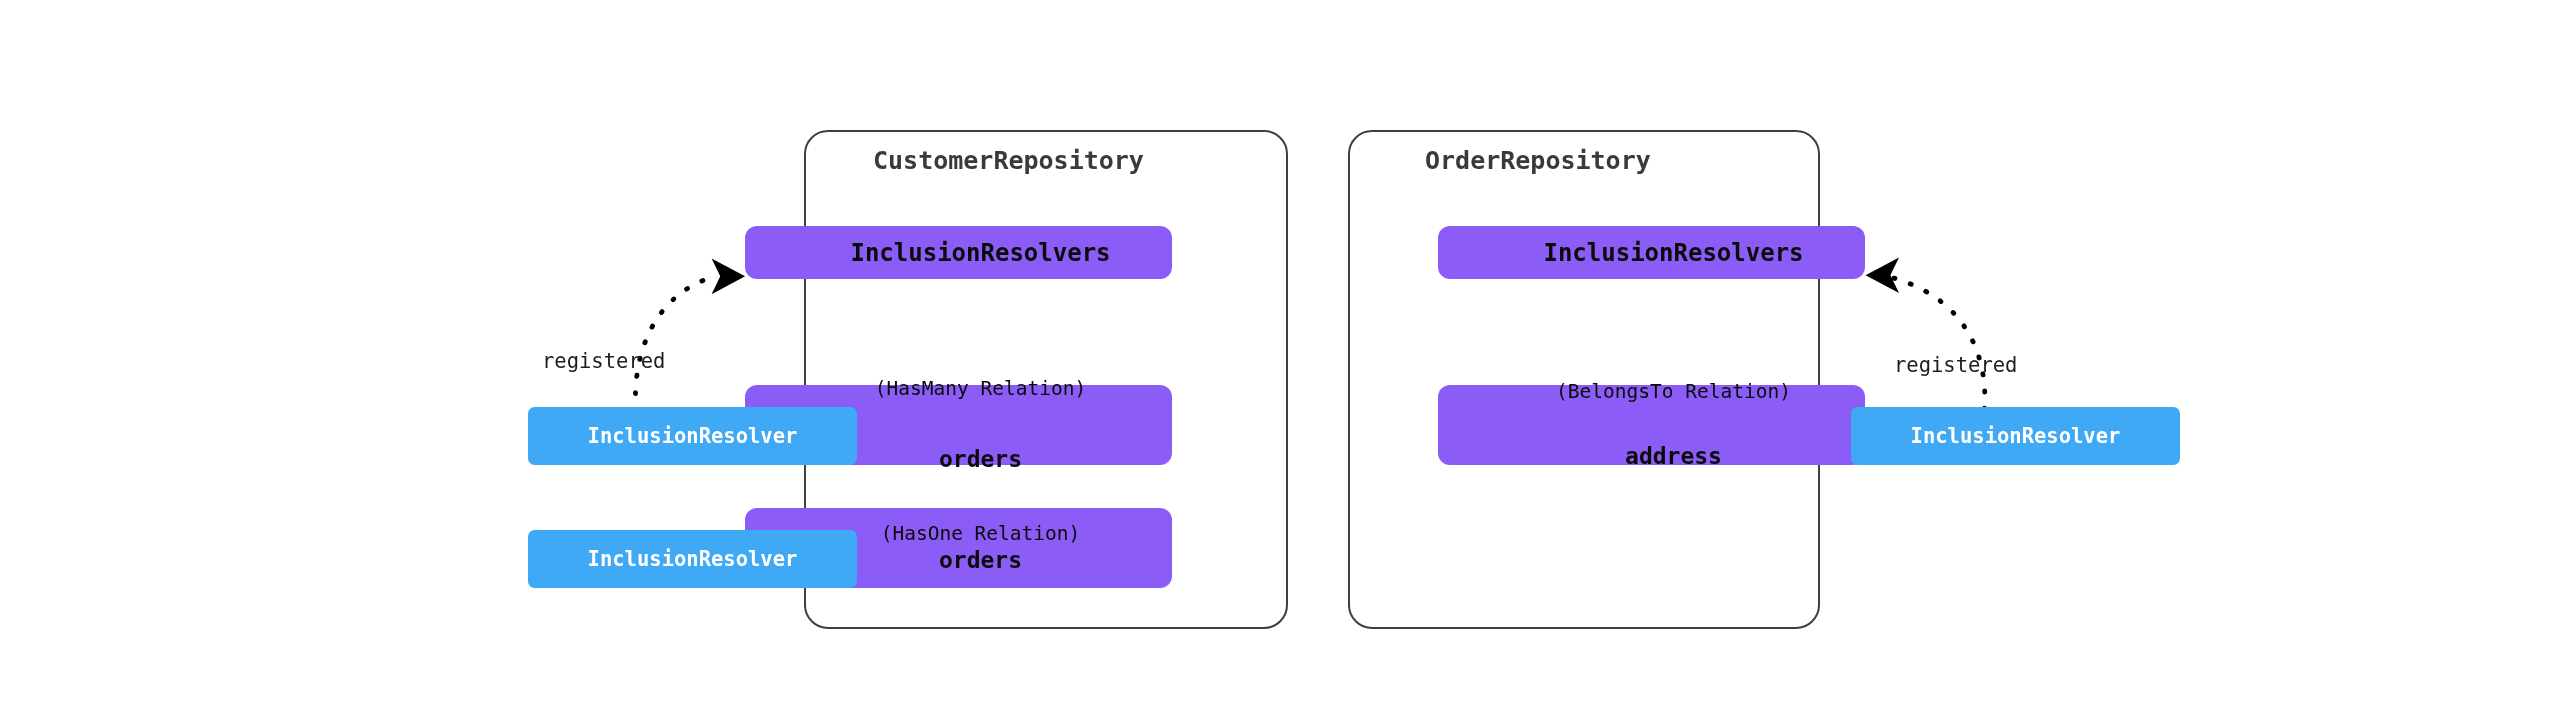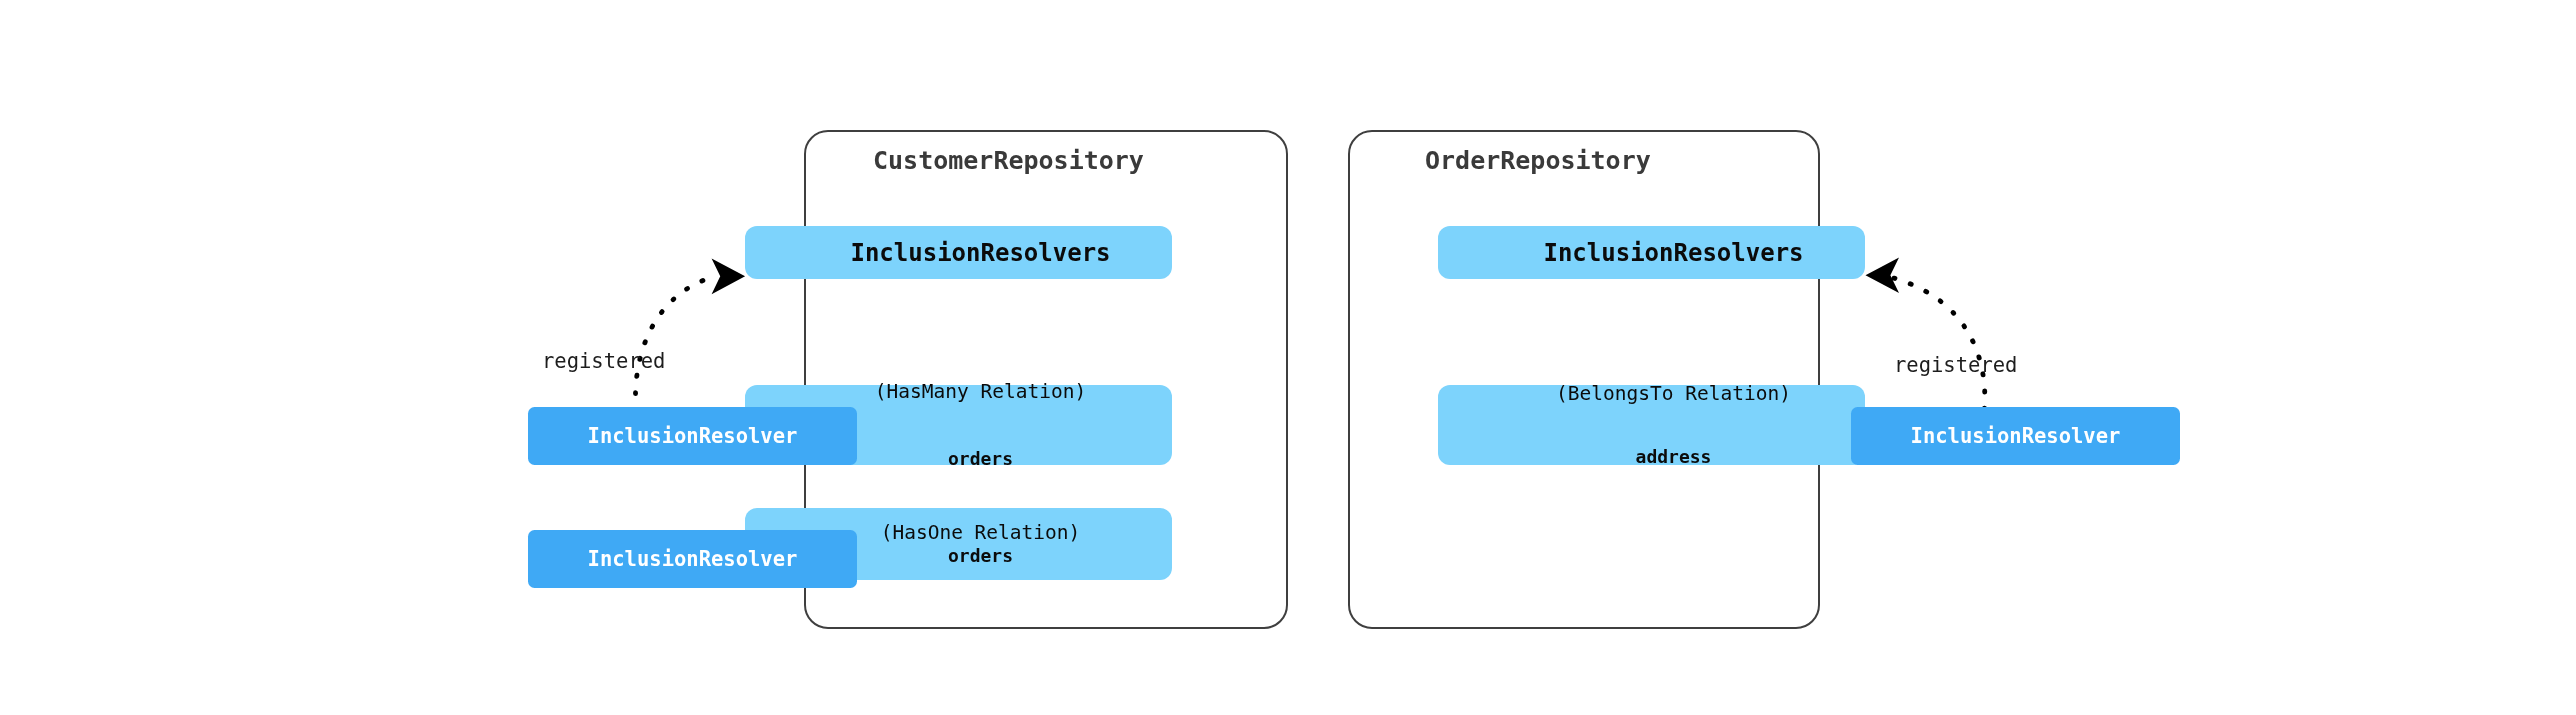--- a/index.html
+++ b/index.html
@@ -25,21 +25,21 @@
     font-size:25px;
     color:#3a3a3a;
     white-space:nowrap;
     letter-spacing:0px;
     z-index:4;
   }
 
   
   .ybox{
     position:absolute;
-    background:#7dd3fc;
+    background:#8b5cf6;
     border-radius:12px;
     box-sizing:border-box;
     display:flex;
     flex-direction:column;
     align-items:center;
     justify-content:center;
     z-index:3;
     padding-left:44px;
   }
   .ybox .title{
@@ -55,21 +55,21 @@
     font-weight:normal;
     font-size:19.5px;
     color:#0b0b0b;
     white-space:nowrap;
     line-height:1;
     margin-bottom:5.4px;
   }
   .ybox .rel-name{
     font-family:"DejaVu Sans Mono", monospace;
     font-weight:bold;
-    font-size:18px;
+    font-size:23px;
     color:#0b0b0b;
     white-space:nowrap;
     line-height:1;
   }
 
   
   .bbox{
     position:absolute;
     background:#3fa9f5;
     border-radius:6.5px;
@@ -126,21 +126,21 @@
 
   <div class="ybox" style="left:745px; top:226px; width:427px; height:53px;">
     <span class="title">InclusionResolvers</span>
   </div>
 
   <div class="ybox" style="left:745px; top:385px; width:427px; height:80px;gap:44px;">
     <span class="rel-kind">(HasMany Relation)</span>
     <span class="rel-name">orders</span>
   </div>
 
-  <div class="ybox" style="left:745px; top:508px; width:427px; height:72px;">
+  <div class="ybox" style="left:745px; top:508px; width:427px; height:80px;">
     <span class="rel-kind">(HasOne Relation)</span>
     <span class="rel-name">orders</span>
   </div>
 
   <div class="repo-title" style="left:1425px; top:146px;">OrderRepository</div>
 
   <div class="ybox" style="left:1438px; top:226px; width:427px; height:53px;">
     <span class="title">InclusionResolvers</span>
   </div>
 

